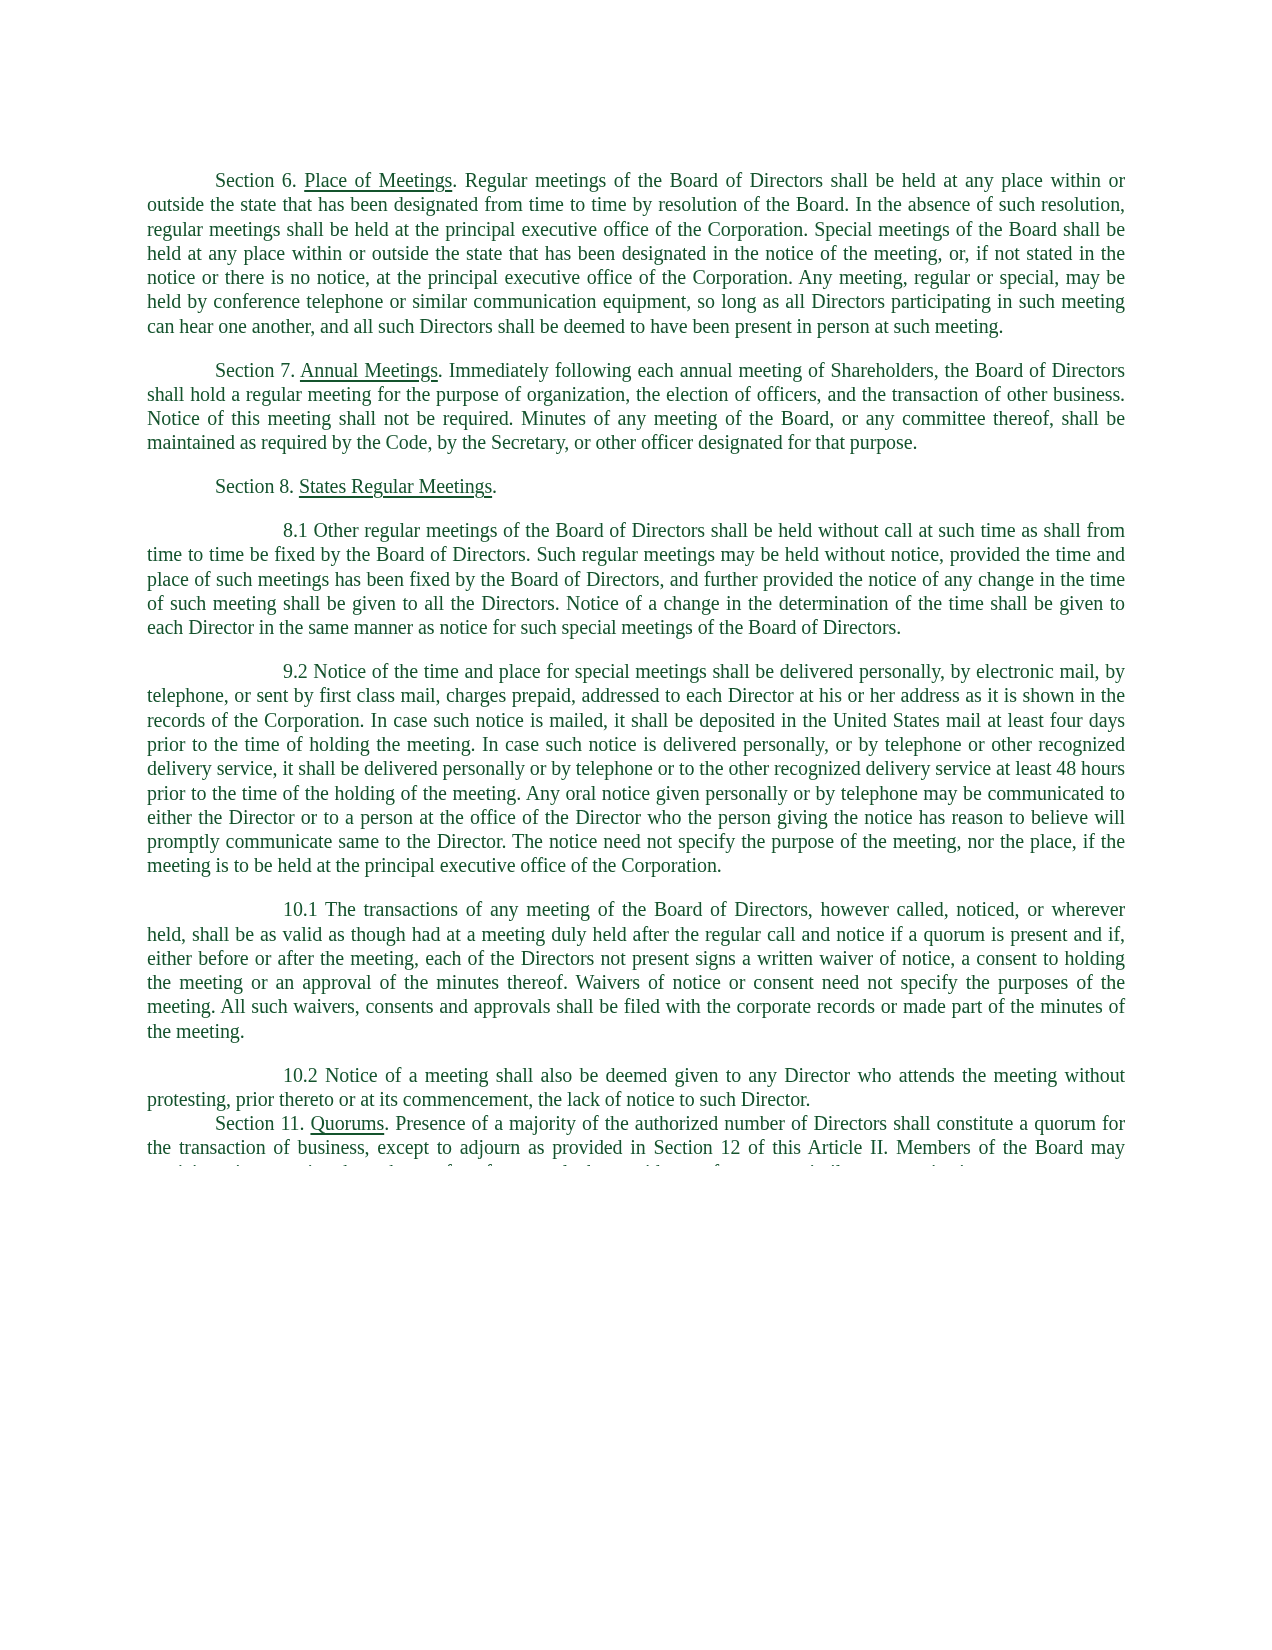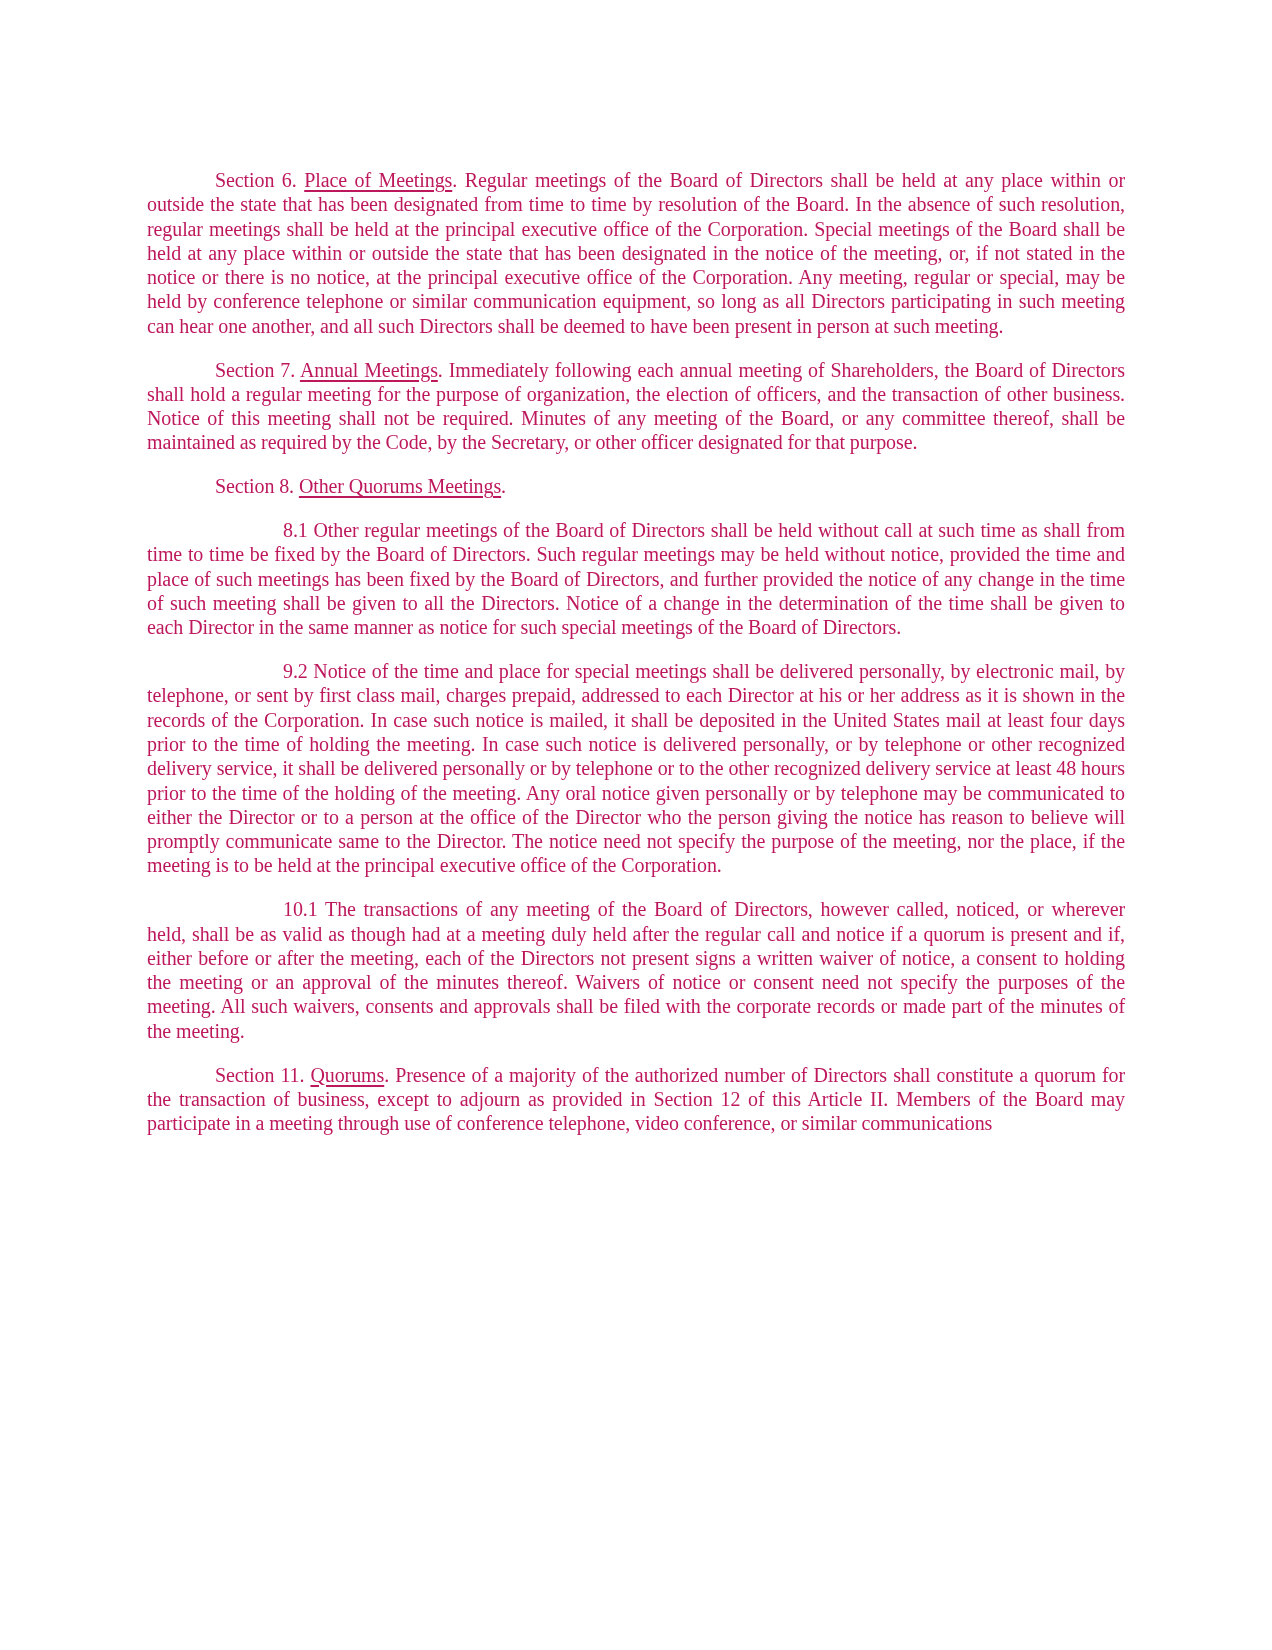--- a/index.html
+++ b/index.html
@@ -2,21 +2,21 @@
 <html><head>
 <meta charset="utf-8">
 <style>
   html, body { margin: 0; padding: 0; background: #ffffff; }
   .page {
     position: relative;
     width: 1272px;
     height: 1166px;
     background: #ffffff;
     font-family: "Liberation Serif", "DejaVu Serif", serif;
-    color: #be185d;
+    color: #14532d;
     overflow: hidden;
   }
   .content {
     position: absolute;
     left: 147px;
     top: 168px;
     width: 978px;
   }
   .para {
     margin: 0 0 19.5px 0;
@@ -42,31 +42,32 @@
 </head>
 <body>
 
 <div class="page">
   <div class="content">
 
     <p class="para h"><span>Section 6. </span><span class="u">Place of Meetings</span><span>. Regular meetings of the Board of Directors shall be held at any place within or outside the state that has been designated from time to time by resolution of the Board. In the absence of such resolution, regular meetings shall be held at the principal executive office of the Corporation. Special meetings of the Board shall be held at any place within or outside the state that has been designated in the notice of the meeting, or, if not stated in the notice or there is no notice, at the principal executive office of the Corporation. Any meeting, regular or special, may be held by conference telephone or similar communication equipment, so long as all Directors participating in such meeting can hear one another, and all such Directors shall be deemed to have been present in person at such meeting.</span></p>
 
     <p class="para h"><span>Section 7. </span><span class="u">Annual Meetings</span><span>. Immediately following each annual meeting of Shareholders, the Board of Directors shall hold a regular meeting for the purpose of organization, the election of officers, and the transaction of other business. Notice of this meeting shall not be required. Minutes of any meeting of the Board, or any committee thereof, shall be maintained as required by the Code, by the Secretary, or other officer designated for that purpose.</span></p>
 
-    <p class="para h"><span>Section 8. </span><span class="u">Other Quorums Meetings</span><span>.</span></p>
+    <p class="para h"><span>Section 8. </span><span class="u">States Regular Meetings</span><span>.</span></p>
 
     <p class="para s"><span>8.1 Other regular meetings of the Board of Directors shall be held without call at such time as shall from time to time be fixed by the Board of Directors. Such regular meetings may be held without notice, provided the time and place of such meetings has been fixed by the Board of Directors, and further provided the notice of any change in the time of such meeting shall be given to all the Directors. Notice of a change in the determination of the time shall be given to each Director in the same manner as notice for such special meetings of the Board of Directors.</span></p>
 
 
 
 
     <p class="para s"><span>9.2 Notice of the time and place for special meetings shall be delivered personally, by electronic mail, by telephone, or sent by first class mail, charges prepaid, addressed to each Director at his or her address as it is shown in the records of the Corporation. In case such notice is mailed, it shall be deposited in the United States mail at least four days prior to the time of holding the meeting. In case such notice is delivered personally, or by telephone or other recognized delivery service, it shall be delivered personally or by telephone or to the other recognized delivery service at least 48 hours prior to the time of the holding of the meeting. Any oral notice given personally or by telephone may be communicated to either the Director or to a person at the office of the Director who the person giving the notice has reason to believe will promptly communicate same to the Director. The notice need not specify the purpose of the meeting, nor the place, if the meeting is to be held at the principal executive office of the Corporation.</span></p>
 
 
     <p class="para s"><span>10.1 The transactions of any meeting of the Board of Directors, however called, noticed, or wherever held, shall be as valid as though had at a meeting duly held after the regular call and notice if a quorum is present and if, either before or after the meeting, each of the Directors not present signs a written waiver of notice, a consent to holding the meeting or an approval of the minutes thereof. Waivers of notice or consent need not specify the purposes of the meeting. All such waivers, consents and approvals shall be filed with the corporate records or made part of the minutes of the meeting.</span></p>
 
+    <p class="para s tight"><span>10.2 Notice of a meeting shall also be deemed given to any Director who attends the meeting without protesting, prior thereto or at its commencement, the lack of notice to such Director.</span></p>
 
     <p class="para h tight"><span>Section 11. </span><span class="u">Quorums</span><span>. Presence of a majority of the authorized number of Directors shall constitute a quorum for the transaction of business, except to adjourn as provided in Section 12 of this Article II. Members of the Board may participate in a meeting through use of conference telephone, video conference, or similar communications</span></p>
 
   </div>
 
   <div class="footer">3</div>
 </div>
 
 </body></html>

